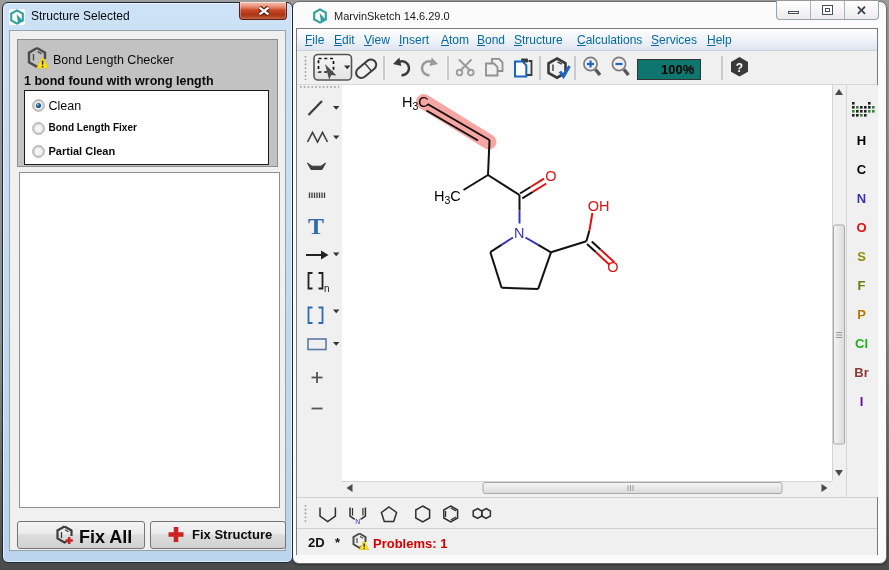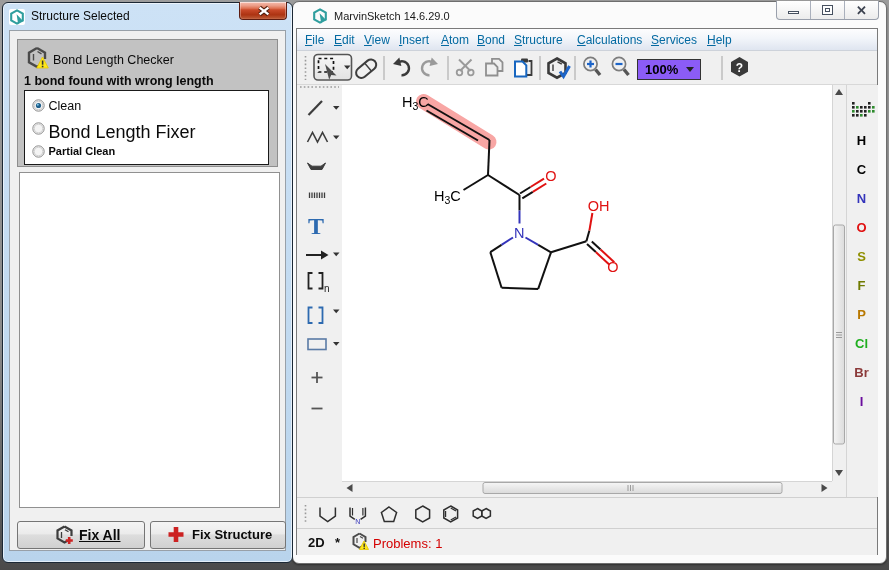--- a/index.html
+++ b/index.html
@@ -104,21 +104,21 @@
 
   <circle cx="619" cy="64" r="6.6" fill="none" stroke="#7d7d7d" stroke-width="1.7"></circle>
   <line x1="615.5" y1="64" x2="622.5" y2="64" stroke="#1c64c8" stroke-width="2.2"></line>
   <line x1="624" y1="69.5" x2="628.5" y2="75" stroke="#555" stroke-width="3.4"></line>
 
   <line x1="722" y1="56" x2="722" y2="80" stroke="#b9b9b9" stroke-width="1.4"></line>
 
   <path d="M739.5 57 L748 61.9 L748 71.7 L739.5 76.6 L731 71.7 L731 61.9 Z" fill="#3a3a3a"></path>
   <text x="739.5" y="71.5" font-size="12" font-weight="bold" fill="#fff" text-anchor="middle" font-family="Liberation Sans">?</text>
 </svg>
-<div class="abs" style="left:637px; top:59px; width:64px; height:21px; background:#8b5cf6; border:1px solid #333; font-weight:bold; font-size:13px; color:#000; line-height:19px; padding-left:7px;">100%<span style="position:absolute; right:6px; top:7px; width:0; height:0; border-left:4.5px solid transparent; border-right:4.5px solid transparent; border-top:5px solid #222;"></span></div>
+<div class="abs" style="left:637px; top:59px; width:64px; height:21px; background:#0f766e; border:1px solid #333; font-weight:bold; font-size:13px; color:#000; line-height:19px; padding-left:23px;">100%<span style="position:absolute; right:6px; top:7px; width:0; height:0; border-left:4.5px solid transparent; border-right:4.5px solid transparent; border-top:5px solid #222;"></span></div>
 
 <div class="abs" style="left:297px; top:85px; width:44.5px; height:412px; background:#f0f0f0;"></div>
 <svg class="abs" style="left:297px; top:85px;" width="45" height="412" viewBox="297 85 45 412">
   <line x1="300" y1="87" x2="339" y2="87" stroke="#9a9a9a" stroke-width="1.6" stroke-dasharray="1.6 2.2"></line>
 
   <line x1="308.5" y1="115" x2="322" y2="101" stroke="#3d3d3d" stroke-width="2.2"></line>
   <path d="M333 106 L339.5 106 L336.2 109.7 Z" fill="#333"></path>
 
   <path d="M307.5 142 L312.5 132.5 L317.5 142 L322.5 132.5 L327.5 142" fill="none" stroke="#3d3d3d" stroke-width="1.6"></path>
   <path d="M333 135.5 L339.5 135.5 L336.2 139.2 Z" fill="#333"></path>
@@ -310,21 +310,21 @@
 <div class="abs" style="left:297px; top:530px; width:580px; height:24.5px; background:#f0f0f0;"></div>
 <div class="abs" style="left:308px; top:535px; font-size:13px; font-weight:bold; color:#111;">2D</div>
 <div class="abs" style="left:335px; top:535px; font-size:13px; font-weight:bold; color:#111;">*</div>
 <svg class="abs" style="left:352px; top:532px;" width="17" height="19" viewBox="0 0 17 19">
   <path d="M7.5 1.5 L13.5 5 L13.5 10 M10 14.3 L7.5 15.8 L1.5 12.3 L1.5 5 L7.5 1.5" fill="none" stroke="#4a4a4a" stroke-width="2"></path>
   <path d="M5 6 L5 11 M8 4.5 L11 6.2" stroke="#4a4a4a" stroke-width="1.2" fill="none"></path>
   <path d="M12 9 L16.6 17.5 L7.4 17.5 Z" fill="#ffe81a" stroke="#e6c700" stroke-width="0.8"></path>
   <rect x="11.5" y="11.5" width="1.4" height="3.4" fill="#333"></rect>
   <rect x="11.5" y="15.7" width="1.4" height="1.3" fill="#333"></rect>
 </svg>
-<div class="abs" style="left:373px; top:535.5px; font-size:13px; font-weight:normal; color:#d40000;">Problems: 1</div>
+<div class="abs" style="left:373px; top:535.5px; font-size:13px; font-weight:bold; color:#d40000;">Problems: 1</div>
 
 <div class="abs" style="left:2px; top:2px; width:291px; height:561px; background:linear-gradient(180deg,#cde2f6,#b9d4ec); border:1.5px solid #1b2835; border-radius:6px; box-shadow:inset 0 0 0 1px rgba(255,255,255,0.6);"></div>
 
 <div class="abs" style="left:9px; top:8.5px; width:16px; height:16px; background:#fff; border-radius:2px;">
   <svg width="16" height="16" viewBox="0 0 16 16">
     <path d="M8 1.4 L13.8 4.7 L13.8 11.3 L8 14.6 L2.2 11.3 L2.2 4.7 Z" fill="none" stroke="#2f9e9e" stroke-width="2.1"></path>
     <path d="M7.6 5.2 L14.6 12.4 L10.6 12.6 L9.2 15.4 Z" fill="#2f9e9e"></path>
   </svg>
 </div>
 <div class="abs" style="left:31px; top:9px; font-size:12px; color:#0a0a0a;">Structure Selected</div>
@@ -366,29 +366,29 @@
 </svg>
 <svg class="abs" style="left:31.5px; top:122px;" width="13" height="13" viewBox="0 0 13 13">
   <circle cx="6.5" cy="6.5" r="5.7" fill="#f4f4f4" stroke="#8d8d8d" stroke-width="1"></circle>
   <circle cx="6.5" cy="6.5" r="4.3" fill="none" stroke="#cfcfcf" stroke-width="1"></circle>
 </svg>
 <svg class="abs" style="left:31.5px; top:144.5px;" width="13" height="13" viewBox="0 0 13 13">
   <circle cx="6.5" cy="6.5" r="5.7" fill="#f4f4f4" stroke="#8d8d8d" stroke-width="1"></circle>
   <circle cx="6.5" cy="6.5" r="4.3" fill="none" stroke="#cfcfcf" stroke-width="1"></circle>
 </svg>
 <div class="abs" style="left:48.5px; top:99px; font-size:12.5px; font-weight:normal; color:#0a0a0a;">Clean</div>
-<div class="abs" style="left:48.5px; top:122px; font-size:18px; font-weight:normal; color:#0a0a0a;">Bond Length Fixer</div>
+<div class="abs" style="left:48.5px; top:122px; font-size:10px; font-weight:bold; color:#0a0a0a;">Bond Length Fixer</div>
 <div class="abs" style="left:48.5px; top:144.5px; font-size:11px; font-weight:bold; color:#0a0a0a;">Partial Clean</div>
 
 <div class="abs" style="left:18.5px; top:171.5px; width:261.5px; height:336.5px; background:#fff; border:1px solid #909090;"></div>
 
 <div class="abs" style="left:16.5px; top:521px; width:128.5px; height:27.5px; background:linear-gradient(180deg,#f4f4f4 0%,#ebebeb 45%,#dddddd 50%,#d0d0d0 100%); border:1px solid #757575; border-radius:3px;"></div>
 <svg class="abs" style="left:56px; top:525px;" width="19" height="20" viewBox="0 0 19 20">
   <path d="M8.5 1.5 L15.5 5.5 L15.5 11 M11.5 15.7 L8.5 17.4 L1.5 13.4 L1.5 5.5 L8.5 1.5" fill="none" stroke="#3d3d3d" stroke-width="2.2"></path>
   <path d="M5.5 7 L5.5 13 M9 4.8 L12.5 6.8" stroke="#3d3d3d" stroke-width="1.3" fill="none"></path>
   <path d="M13.2 12 L13.2 19 M9.8 15.5 L16.8 15.5" stroke="#c22" stroke-width="2.6"></path>
 </svg>
-<div class="abs" style="left:79px; top:527px; font-size:14px; font-weight:bold; color:#0a0a0a;text-decoration:underline;">Fix All</div>
+<div class="abs" style="left:79px; top:527px; font-size:18px; font-weight:bold; color:#0a0a0a;">Fix All</div>
 <div class="abs" style="left:150px; top:521px; width:135.5px; height:27.5px; background:linear-gradient(180deg,#f4f4f4 0%,#ebebeb 45%,#dddddd 50%,#d0d0d0 100%); border:1px solid #757575; border-radius:3px;"></div>
 <svg class="abs" style="left:167px; top:525px;" width="18" height="19" viewBox="0 0 18 19">
   <path d="M9 2 L9 17 M1.5 9.5 L16.5 9.5" stroke="#c22" stroke-width="4.6"></path>
 </svg>
 <div class="abs" style="left:192px; top:527px; font-size:13px; font-weight:bold; color:#0a0a0a;">Fix Structure</div>
 
 </body></html>

